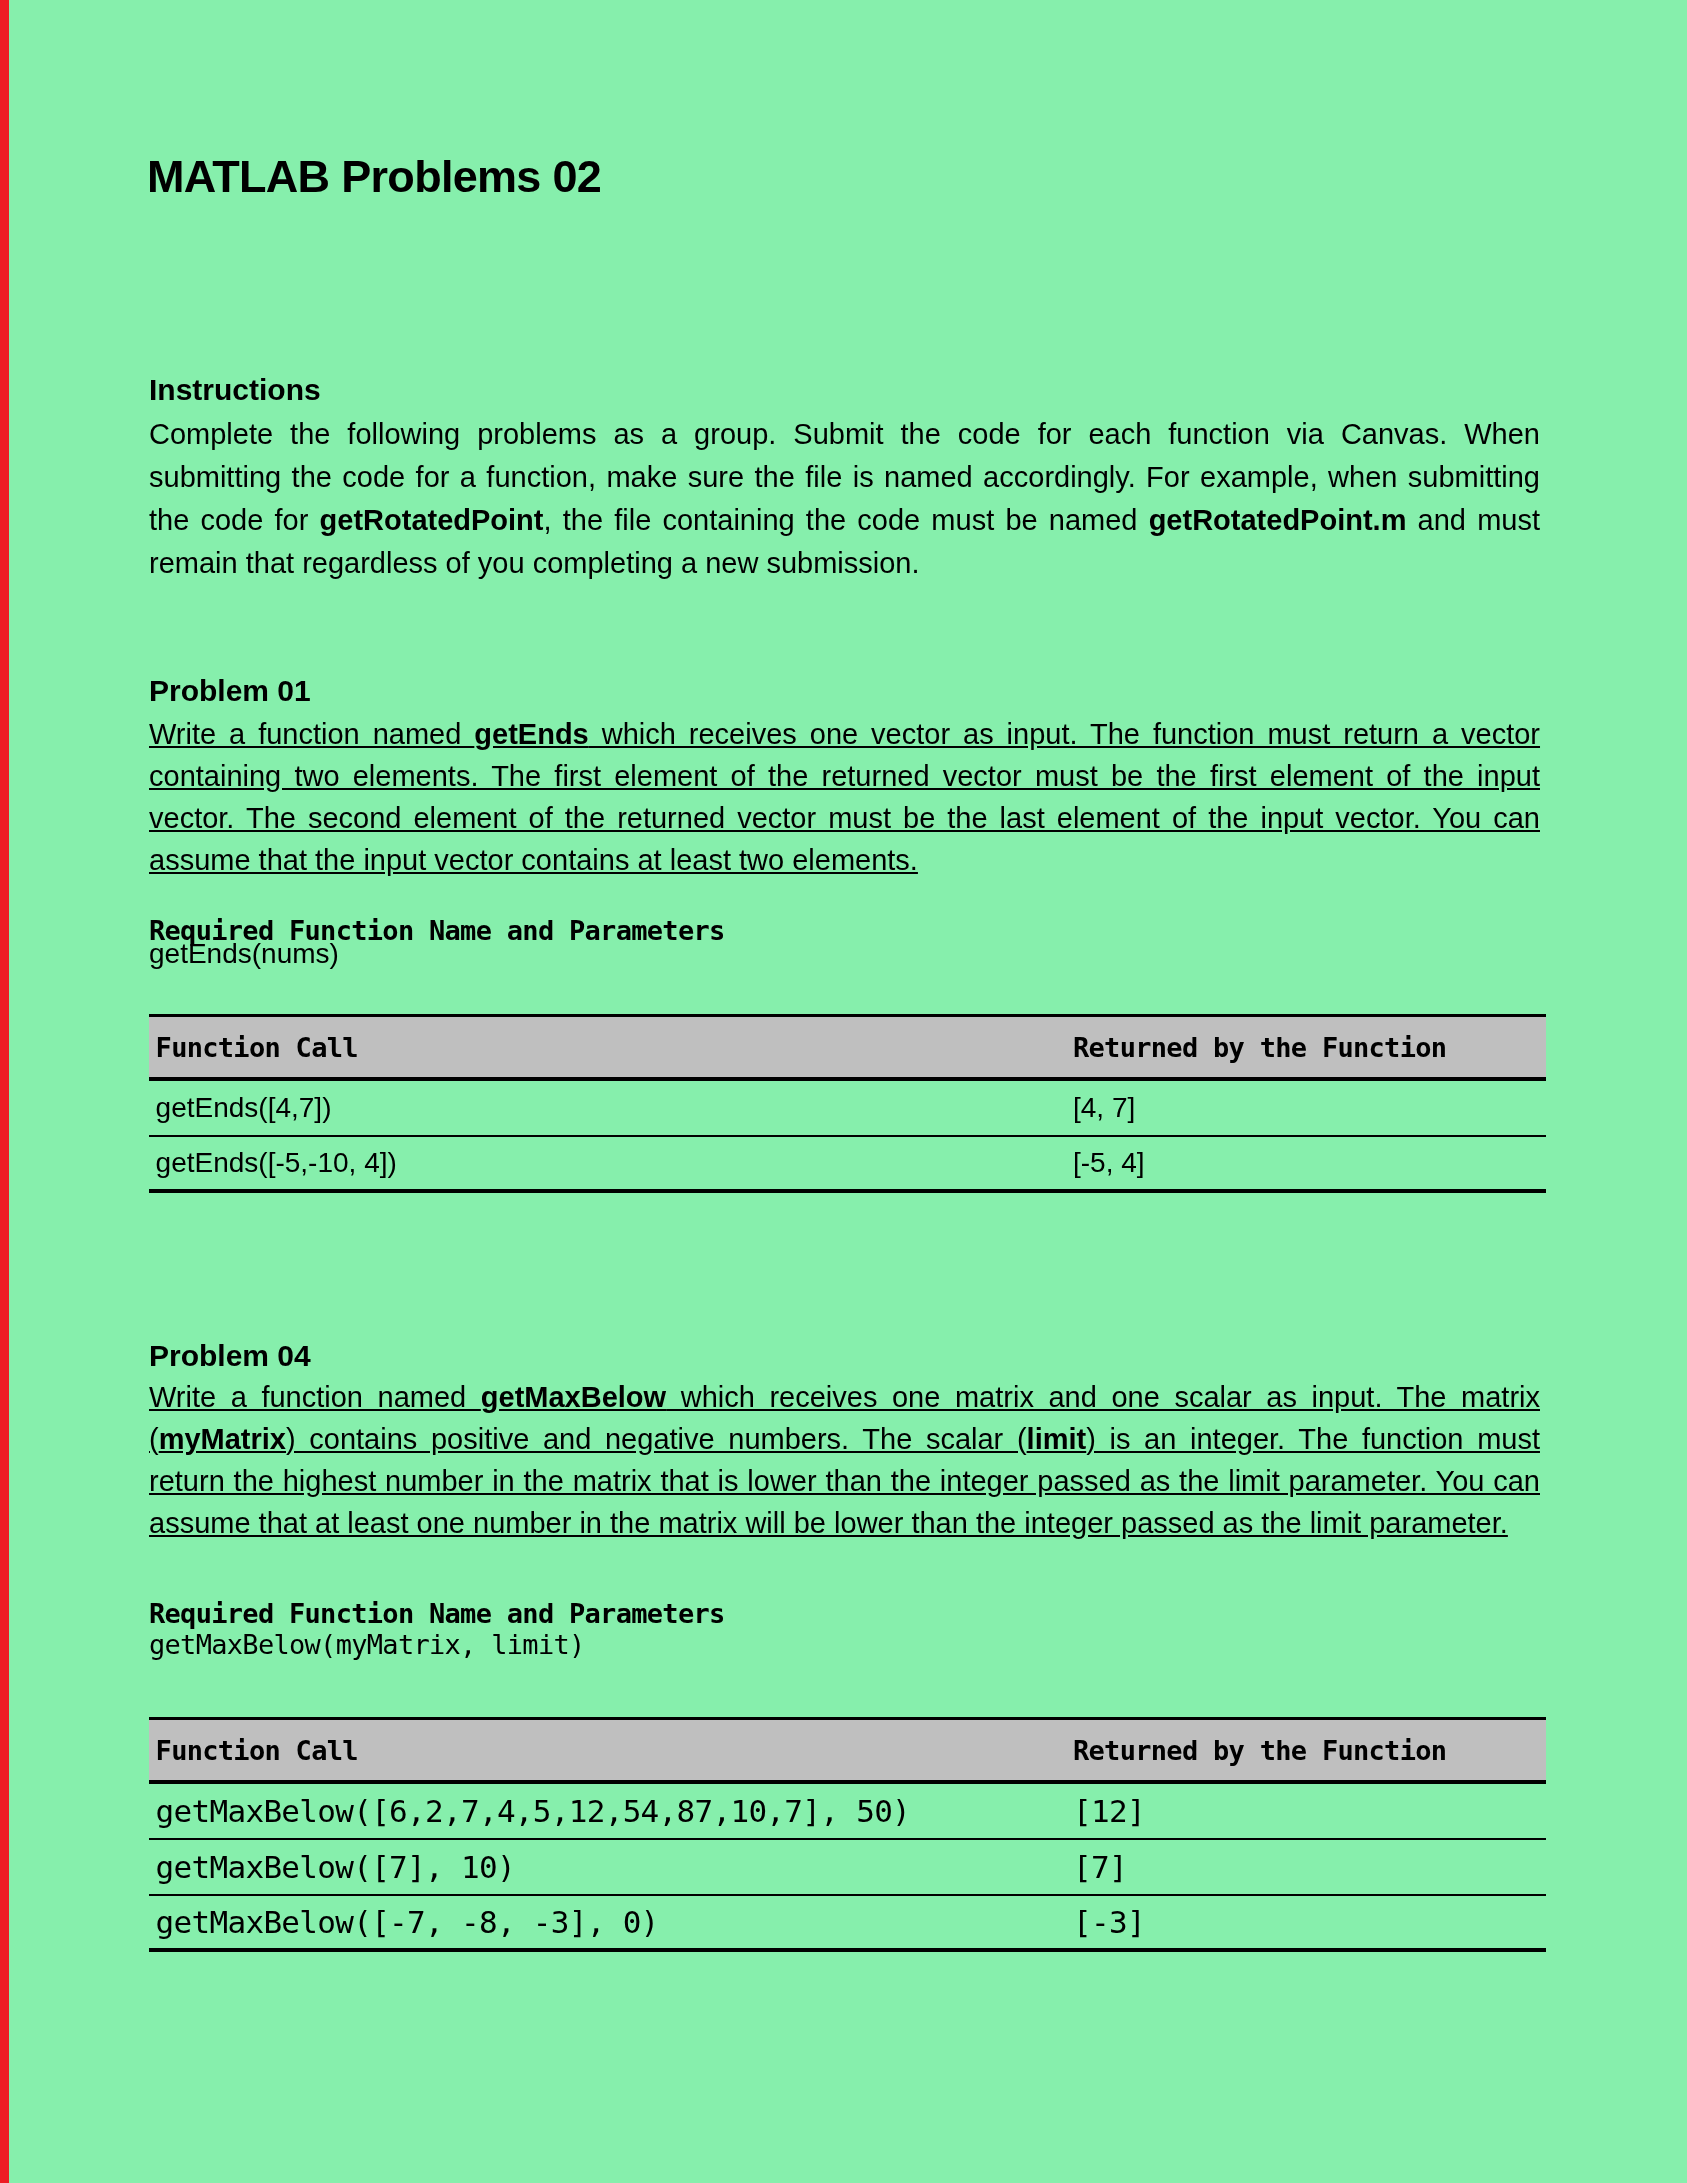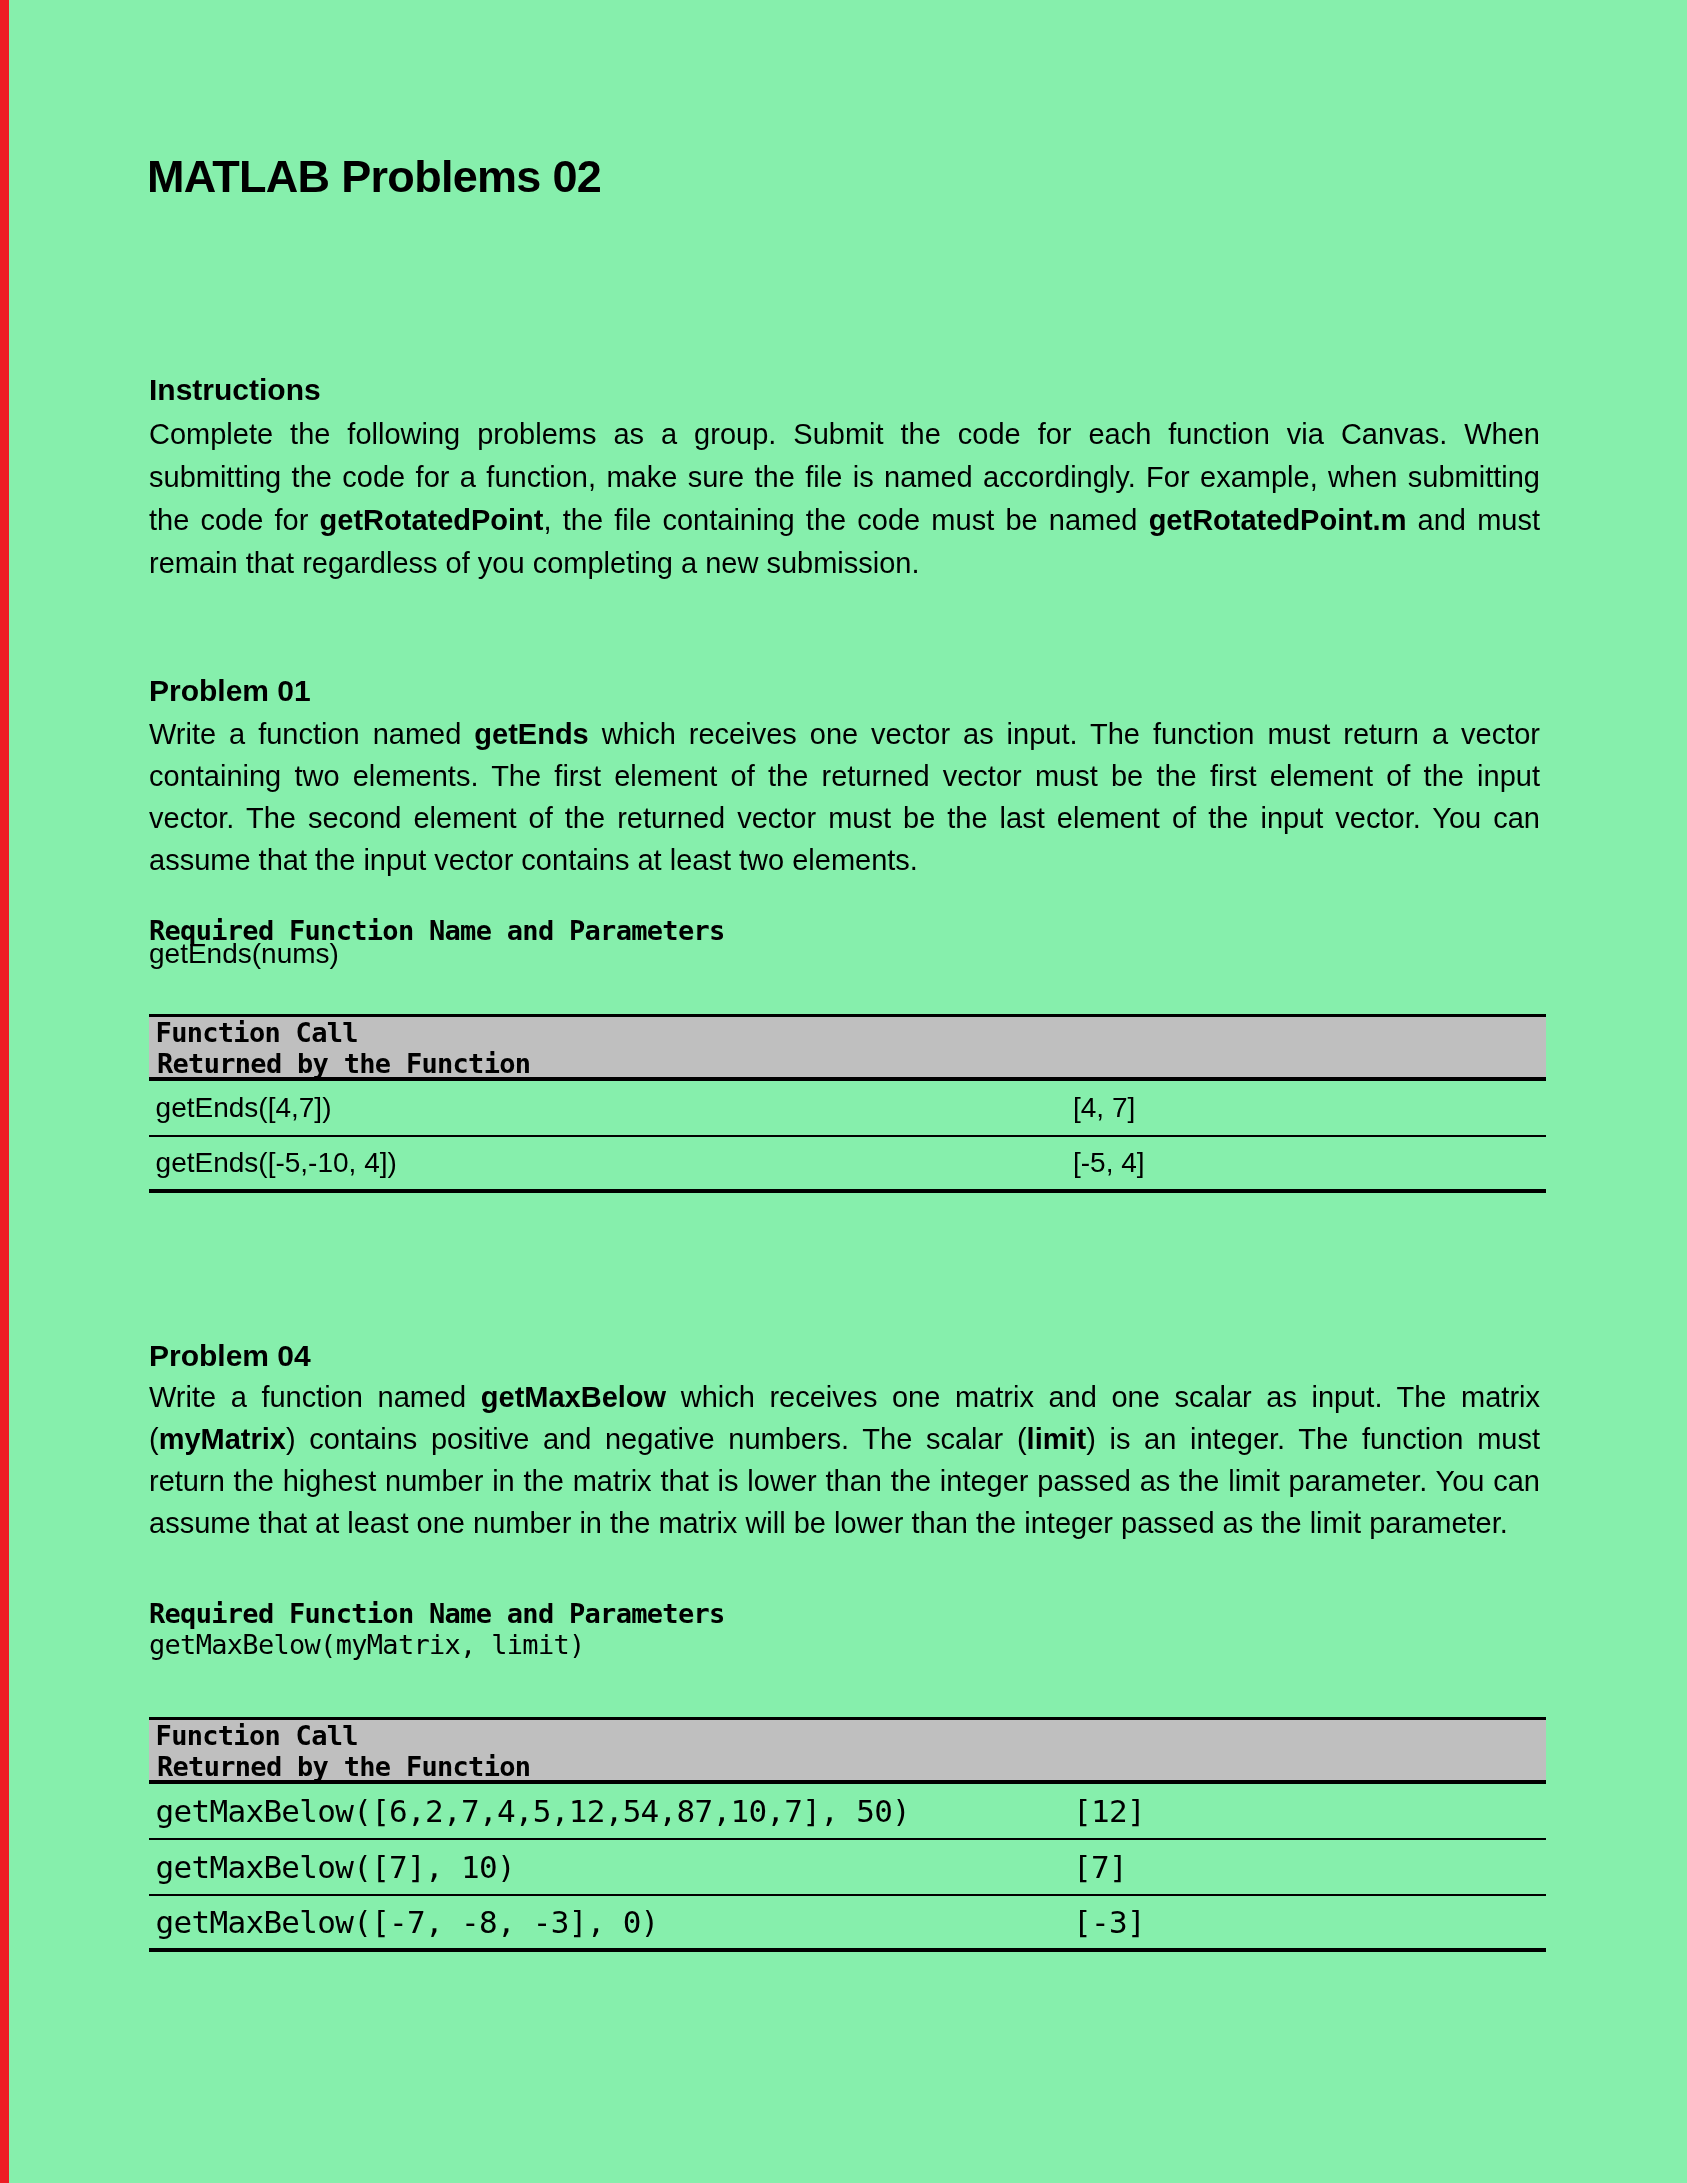--- a/index.html
+++ b/index.html
@@ -24,21 +24,21 @@
   .sec-heading {
     position:absolute; left:149px;
     font-size:30px; font-weight:bold; line-height:40px;
   }
   .body-para {
     position:absolute; left:149px; width:1391px;
     font-size:29px; line-height:43px;
     text-align:justify; text-align-last:left;
   }
   .body-para .b { font-weight:bold; }
-  .para-tight { line-height:42px; }
+  .para-tight { line-height:42px;text-decoration:underline; }
   .req-heading {
     position:absolute; left:149px;
     font-family:"DejaVu Sans Mono", monospace;
     font-size:27px; font-weight:bold; line-height:33px;
     letter-spacing:-0.7px;
   }
   .sig-sans {
     position:absolute; left:149px;
     font-size:28px; line-height:34px;
   }
@@ -49,21 +49,21 @@
   }
   .ex-table {
     position:absolute; left:149px; width:1397px;
     border-top:3.3px solid #000;
   }
   .ex-header {
     display:flex;
     height:64px;
     border-bottom:4px solid #000;
     font-family:"DejaVu Sans Mono", monospace;
-    font-size:27px; font-weight:bold; letter-spacing:-0.7px;flex-direction:column;
+    font-size:27px; font-weight:bold; letter-spacing:-0.7px;
   }
   .ex-header .c1, .ex-row .c1 { width:916px; padding-left:6.6px; }
   .ex-header .c2, .ex-row .c2 { width:481px; padding-left:8px; }
   .ex-header .cell { display:flex; align-items:center; }
   .ex-row {
     display:flex;
     height:56px;
     border-bottom:2.6px solid #000;
     align-items:center;
   }

